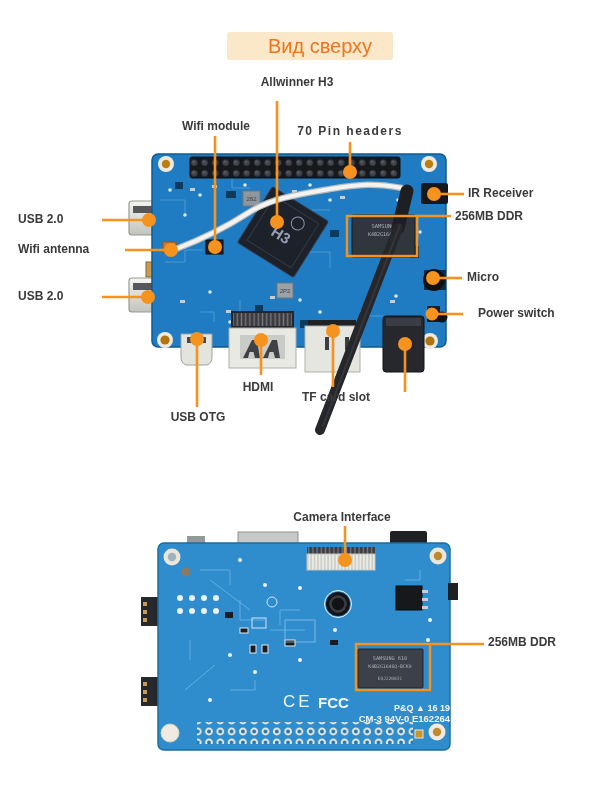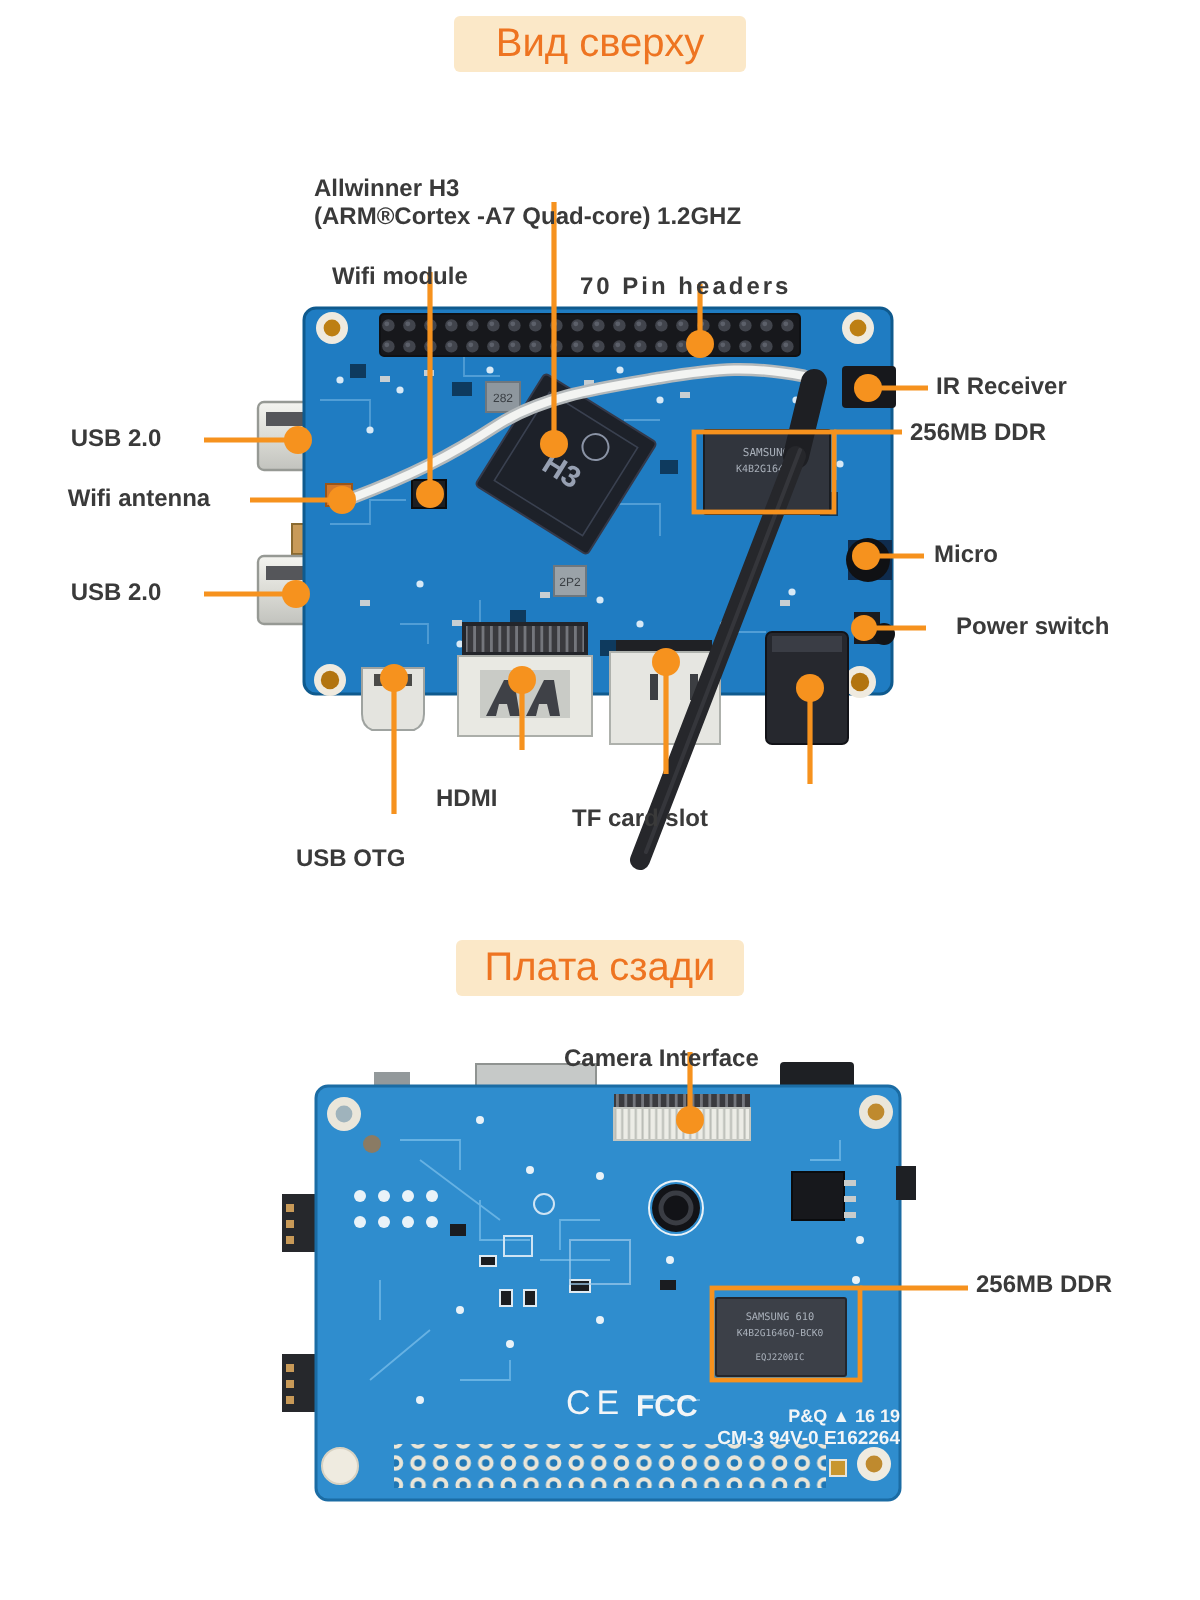--- a/index.html
+++ b/index.html
@@ -8,22 +8,22 @@
     --title_bg:#FBE8C8;
     --label_text:#3A3A3A;
   }
   html,body{margin:0;padding:0;background:#fff;}
   .stage{position:relative;width:600px;height:800px;background:#ffffff;overflow:hidden;
          font-family:"Liberation Sans",sans-serif;}
   .stage svg{position:absolute;left:0;top:0;}
   .title{position:absolute;background:var(--title_bg);color:var(--title_text);
          font:400 20px/28px "Liberation Sans",sans-serif;text-align:center;border-radius:3px;}
   .lbl{position:absolute;font:700 12px/1.16 "Liberation Sans",sans-serif;color:var(--label_text);}
-  .ctr{margin-top:12px;}
-  .rgt{text-align:center;}
+  .ctr{text-align:center;}
+  .rgt{text-align:left;}
   .co{stroke:var(--accent);stroke-width:2.6;fill:none;}
   .cd{fill:var(--accent);}
   .bracket{stroke:var(--accent);stroke-width:2.4;fill:none;}
   .trace1{stroke:#63A9DC;stroke-width:0.9;fill:none;opacity:.75;}
   .trace2{stroke:#7FC2EC;stroke-width:0.9;fill:none;opacity:.7;}
   .via1{fill:#D7E9F6;}
   .via2{fill:#E9F2F8;}
   .chiptxt{fill:#A9B0BA;font-family:"DejaVu Sans Mono",monospace;}
   .silk{fill:#F2F5F7;font-family:"Liberation Sans",sans-serif;}
 </style>
@@ -310,36 +310,34 @@
       <circle class="cd" cx="197" cy="339" r="7"></circle>
       <line class="co" x1="405" y1="344" x2="405" y2="392"></line>
       <circle class="cd" cx="405" cy="344" r="7"></circle>
       <line class="co" x1="345" y1="526" x2="345" y2="559"></line>
       <circle class="cd" cx="345" cy="560" r="7"></circle>
       <rect class="bracket" x="356" y="644" width="74" height="46"></rect>
       <line class="co" x1="430" y1="644" x2="484" y2="644"></line>
     </g>
   </svg>
 
-  <div class="title" style="left:227px;top:8px;width:146px;height:28px;">Вид сверху</div>
+  <div class="title" style="left:227px;top:32px;width:146px;height:28px;padding-left:20px;">Вид сверху</div>
 
   <div class="lbl ctr" style="left:157px;top:76px;width:280px;">
     <div>Allwinner H3</div>
-    <div>(ARM®Cortex  -A7 Quad-core)  1.2GHZ</div>
   </div>
   <div class="lbl ctr" style="left:166px;top:120px;width:100px;">Wifi module</div>
   <div class="lbl ctr" style="left:290px;top:125px;width:120px;letter-spacing:1.5px;">70 Pin headers</div>
   <div class="lbl rgt" style="left:18px;top:213px;width:80px;">USB 2.0</div>
   <div class="lbl rgt" style="left:18px;top:243px;width:103px;">Wifi antenna</div>
   <div class="lbl rgt" style="left:18px;top:290px;width:80px;">USB 2.0</div>
   <div class="lbl" style="left:468px;top:187px;">IR Receiver</div>
   <div class="lbl" style="left:455px;top:210px;">256MB DDR</div>
   <div class="lbl" style="left:467px;top:271px;">Micro</div>
   <div class="lbl" style="left:478px;top:307px;">Power switch</div>
   <div class="lbl ctr" style="left:218px;top:381px;width:80px;">HDMI</div>
   <div class="lbl ctr" style="left:286px;top:391px;width:100px;">TF card slot</div>
   <div class="lbl ctr" style="left:148px;top:411px;width:100px;">USB OTG</div>
 
-  <div class="title" style="left:228px;top:470px;width:144px;height:28px;">Плата сзади</div>
   <div class="lbl ctr" style="left:282px;top:511px;width:120px;">Camera Interface</div>
   <div class="lbl" style="left:488px;top:636px;">256MB DDR</div>
 
 </div>
 
 </body></html>

